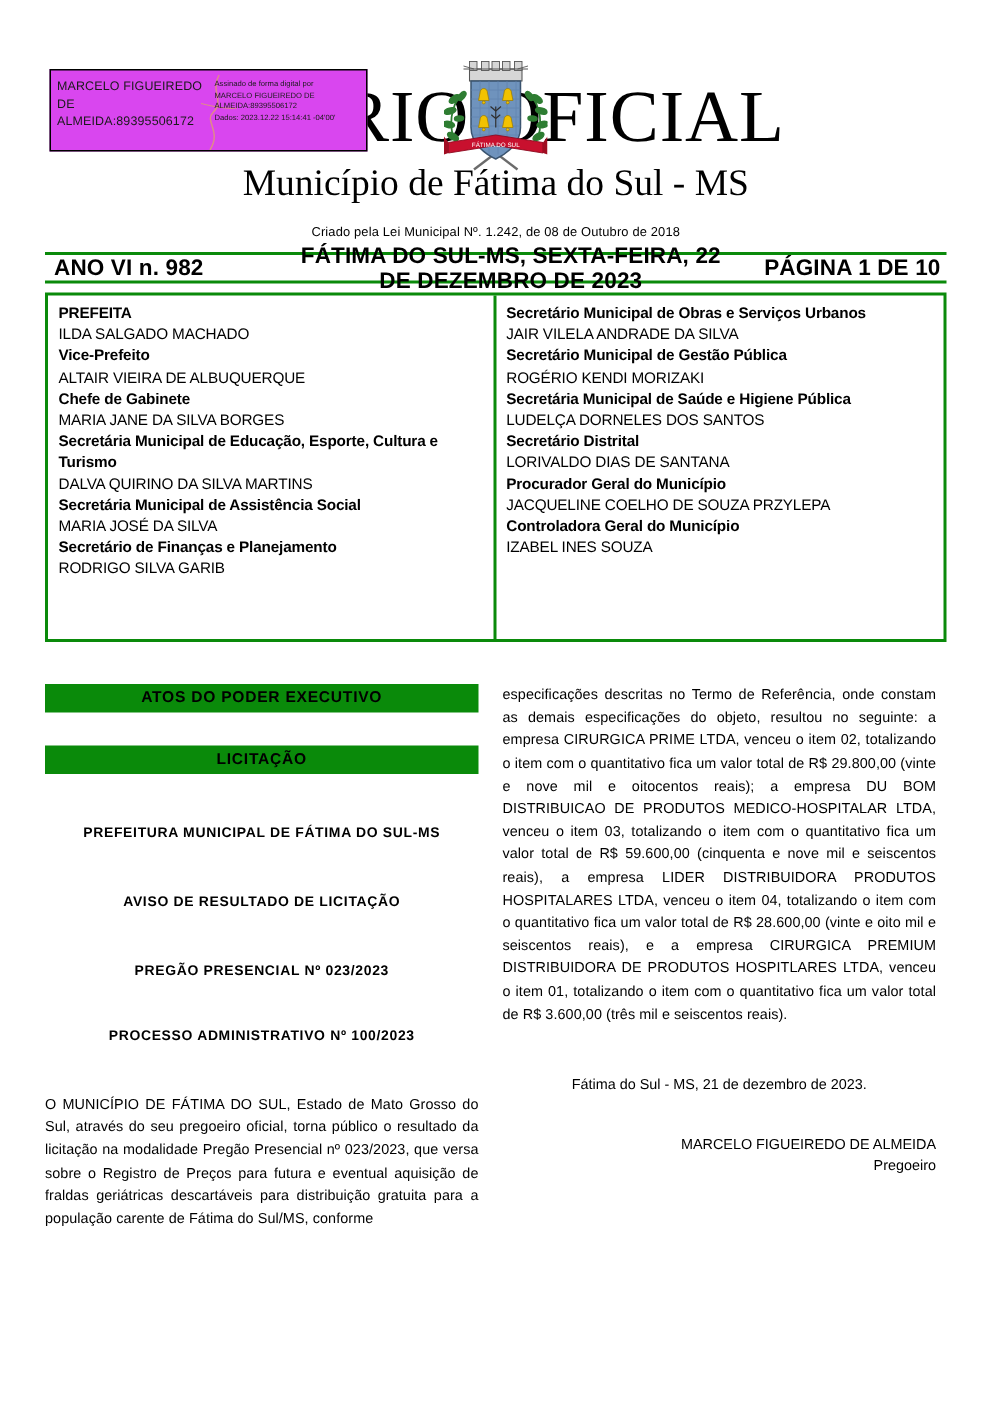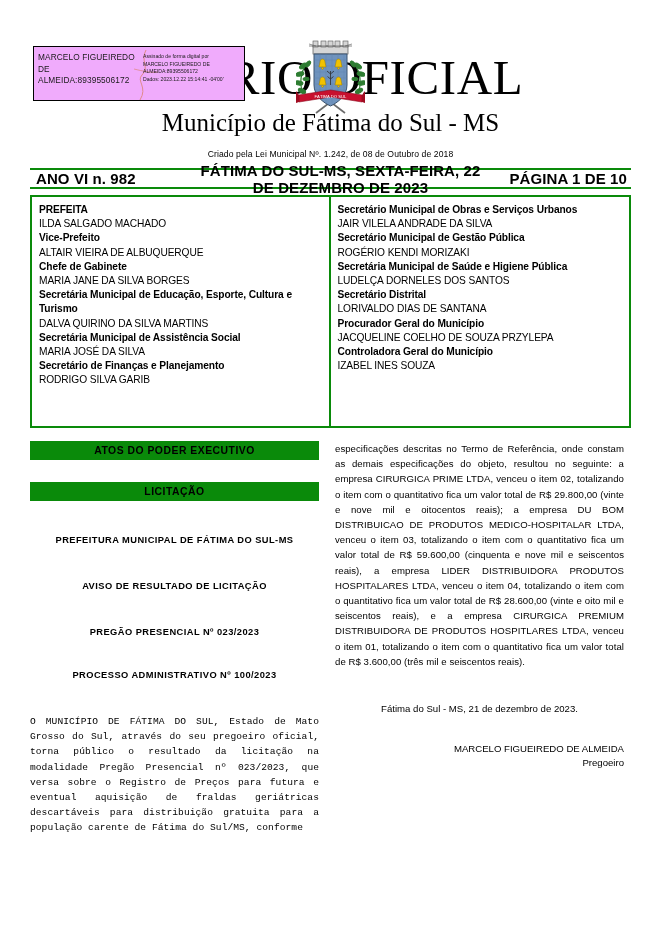--- a/index.html
+++ b/index.html
@@ -22,21 +22,21 @@
   
   .sig-stamp {
     position: absolute;
     left: 33px;
     top: 46px;
     width: 212px;
     height: 55px;
     border: 1px solid #000;
     display: flex;
     align-items: stretch;
-    background: #f0abfc;
+    background: #d946ef;
     overflow: hidden;
     z-index: 5;
   }
   .sig-left {
     width: 104px;
     padding: 5px 2px 2px 4px;
     font-size: 8.3px;
     line-height: 11.5px;
     letter-spacing: 0.1px;
     color: #1a1a1a;
@@ -128,21 +128,21 @@
   }
   .off-name {
     font-size: 10.2px;
     font-weight: 400;
     line-height: 14.2px;
     letter-spacing: -0.1px;
   }
 
   
   .body-cols {
-    margin-top: 13px;
+    margin-top: 28px;
     display: flex;
     gap: 16px;
   }
   .body-cols .bcol { width: 289px; }
 
   .green-banner {
     background: #0a8a0a;
     color: #000;
     text-align: center;
     font-size: 10.4px;
@@ -163,21 +163,21 @@
   .gap-head { height: 33px; }
   .gap-head-sm { height: 30px; }
 
   .para {
     text-align: justify;
     font-size: 9.6px;
     line-height: 15.2px;
     letter-spacing: 0.05px;
     margin: 0;
   }
-  .para.first { margin-top: 32px; font-family: Liberation Mono, monospace; }
+  .para.first { margin-top: 32px; }
 
   .sig-line {
     text-align: center;
     font-size: 9.6px;
     line-height: 15.2px;
   }
   .sig-name {
     text-align: right;
     font-size: 9.6px;
     line-height: 14px;

